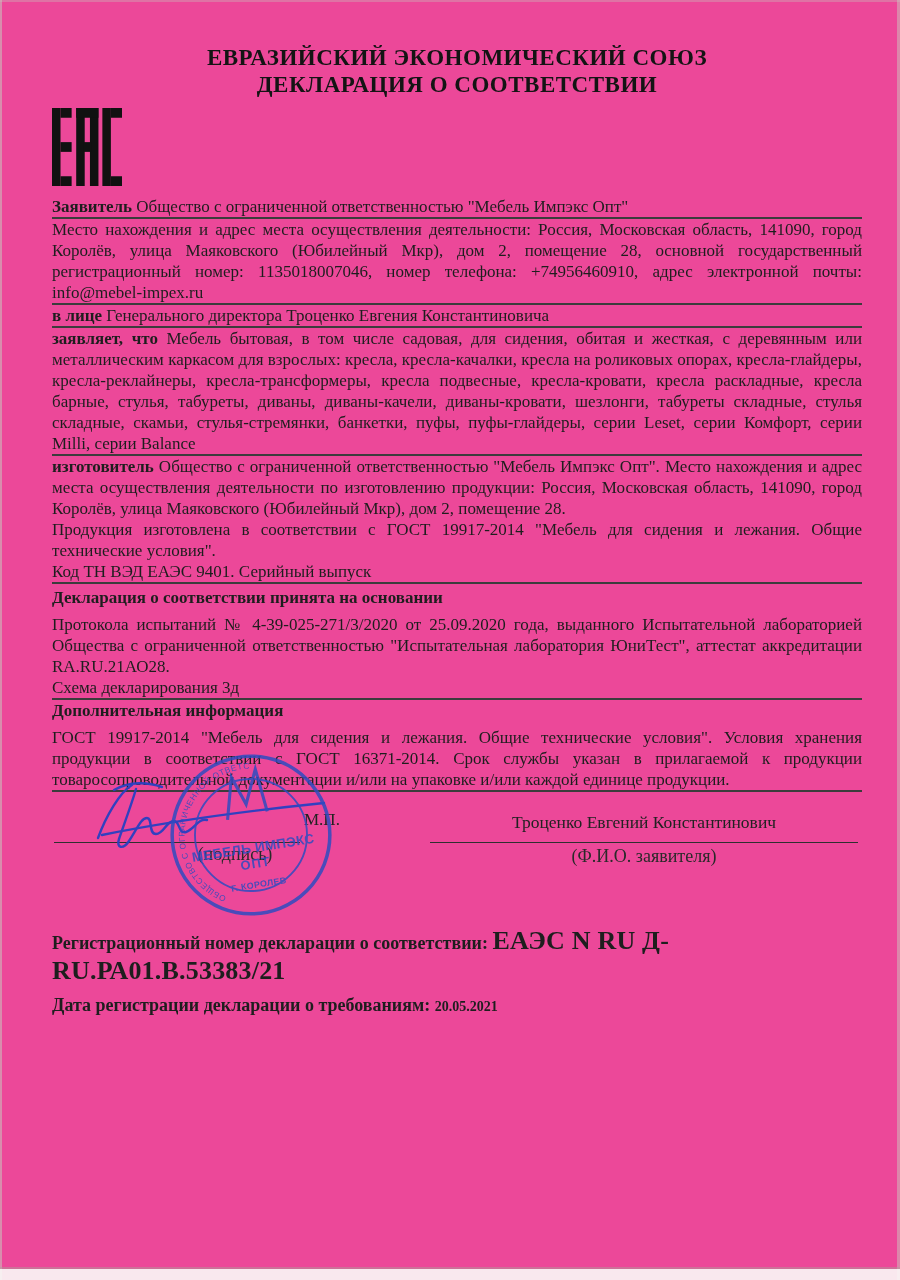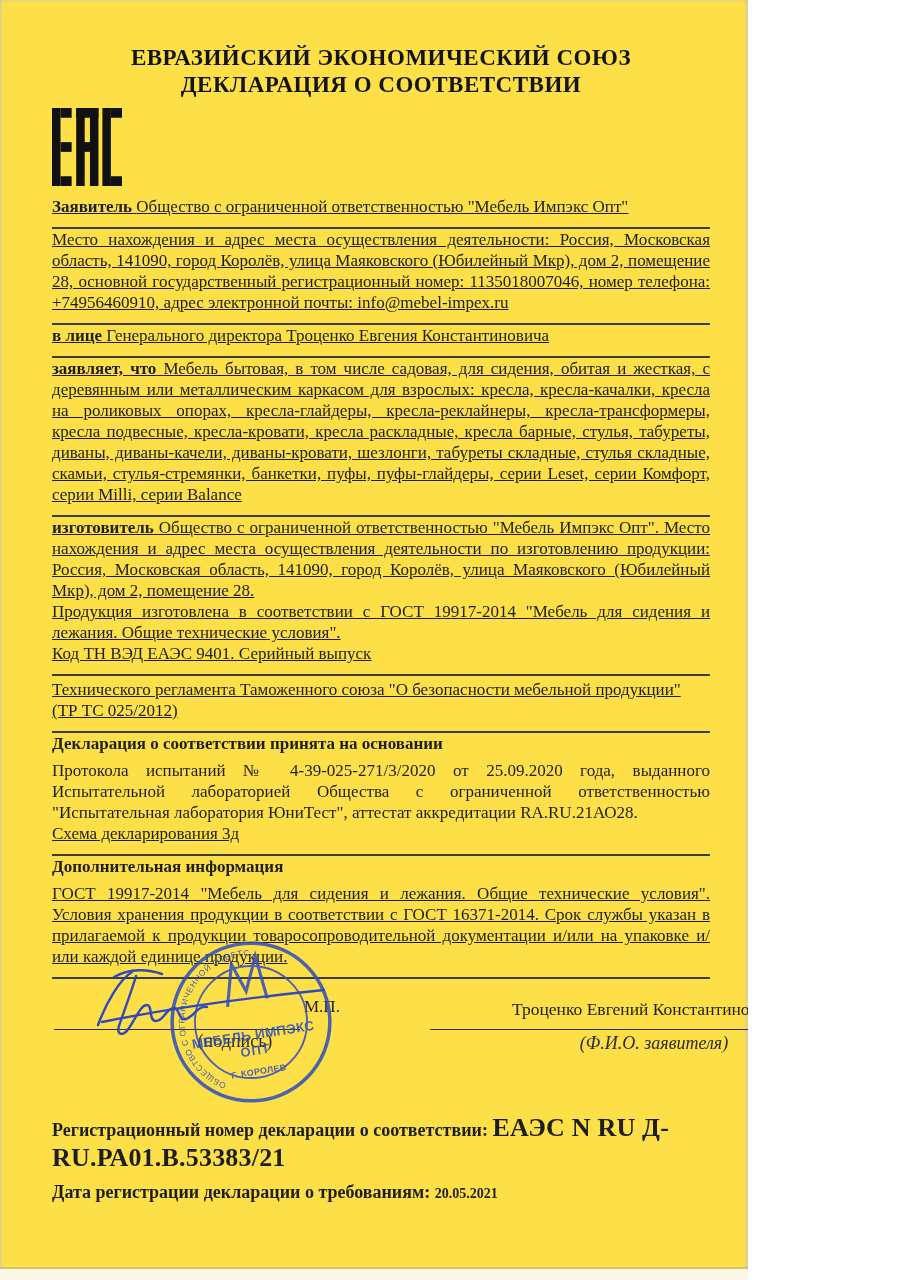--- a/index.html
+++ b/index.html
@@ -1,25 +1,25 @@
 <!DOCTYPE html>
 <html><head>
 <meta charset="utf-8">
 <style>
   html,body{margin:0;padding:0;}
   body{width:900px;font-family:"Liberation Serif","DejaVu Serif",serif;color:#1e1e1e;}
-  .page{position:relative;width:748px;height:1280px;background:#fde047;overflow:hidden;}
+  .page{position:relative;width:900px;height:1280px;background:#ec4899;overflow:hidden;}
   .content{position:relative;padding:0 38px 0 52px;}
   .titles{text-align:center;margin-top:44px;}
   .titles h1{margin:0;font-size:23px;line-height:27px;font-weight:bold;letter-spacing:.5px;color:#141414;}
   .logo-row{height:88px;margin-top:10px;}
   .eac{display:block;}
   p.para{margin:0;font-size:17px;line-height:21px;text-align:justify;}
   p.left{text-align:left;}
-  .rule{border-bottom:2px solid #3c3c3c;padding-bottom:10px;margin-bottom:3px;text-decoration:underline;}
+  .rule{border-bottom:2px solid #3c3c3c;padding-bottom:0;margin-bottom:3px;}
   b.lead{font-weight:bold;}
   .h-bold{font-weight:bold;margin:2px 0;}
   .gap-sm{height:6px;}
   .sig-area{position:relative;height:112px;margin-top:6px;}
   .sig-line{position:absolute;border-top:1.6px solid #2f2f2f;height:0;}
   .cap{position:absolute;font-size:18px;color:#2a2a2a;text-align:center;}
   .mp{position:absolute;font-size:17px;color:#222;}
   .fio{position:absolute;font-size:17.5px;text-align:center;color:#222;}
   .sig-svg{position:absolute;pointer-events:none;}
   .stamp{position:absolute;pointer-events:none;}
@@ -89,40 +89,39 @@
 
     <div class="rule">
       <p class="para">
         <b class="lead">изготовитель</b>
         <span>Общество с ограниченной ответственностью "Мебель Импэкс Опт". Место нахождения и адрес места осуществления деятельности по изготовлению продукции: Россия, Московская область, 141090, город Королёв, улица Маяковского (Юбилейный Мкр), дом 2, помещение 28.</span>
       </p>
       <p class="para">Продукция изготовлена в соответствии с ГОСТ 19917-2014 "Мебель для сидения и лежания. Общие технические условия".</p>
       <p class="para left">Код ТН ВЭД ЕАЭС 9401. Серийный выпуск</p>
     </div>
 
-    <p class="para left rule">Технического регламента Таможенного союза "О безопасности мебельной продукции" (ТР ТС 025/2012)</p>
 
     <p class="para left h-bold">Декларация о соответствии принята на основании</p>
     <div class="gap-sm"></div>
     <p class="para">Протокола испытаний № 4-39-025-271/3/2020 от 25.09.2020 года, выданного Испытательной лабораторией Общества с ограниченной ответственностью "Испытательная лаборатория ЮниТест", аттестат аккредитации RA.RU.21АО28.</p>
     <p class="para left rule">Схема декларирования 3д</p>
 
     <p class="para left h-bold">Дополнительная информация</p>
     <div class="gap-sm"></div>
     <p class="para rule">ГОСТ 19917-2014 "Мебель для сидения и лежания. Общие технические условия". Условия хранения продукции в соответствии с ГОСТ 16371-2014. Срок службы указан в прилагаемой к продукции товаросопроводительной документации и/или на упаковке и/или каждой единице продукции.</p>
 
 
     <div class="sig-area">
       <div class="sig-line" style="left:2px;top:44px;width:246px;"></div>
       <div class="cap" style="left:128px;top:46px;width:110px;">(подпись)</div>
       <div class="mp" style="left:252px;top:12px;">М.П.</div>
 
       <div class="sig-line" style="left:378px;top:44px;width:428px;"></div>
       <div class="fio" style="left:378px;top:14px;width:428px;">Троценко Евгений Константинович</div>
-      <div class="cap" style="left:388px;top:48px;width:428px;font-style:italic;">(Ф.И.О. заявителя)</div>
+      <div class="cap" style="left:378px;top:48px;width:428px;">(Ф.И.О. заявителя)</div>
 
       <svg class="sig-svg" style="left:24px;top:-26px;" width="270" height="90" viewBox="0 0 270 90">
         <g fill="none" stroke="#2940c2" stroke-width="2.4" stroke-linecap="round" opacity="0.95">
           <path d="M22,66 C30,44 44,20 56,13"></path>
           <path d="M38,18 C54,9 72,10 86,15"></path>
           <path d="M60,17 C55,34 47,55 43,67 C40,76 47,78 53,69 C61,57 65,46 71,46 C77,46 72,62 80,62 C88,62 90,49 98,49 C104,49 102,62 110,60 C119,57 122,46 131,48"></path>
           <path d="M26,63 C80,52 160,40 248,31"></path>
         </g>
       </svg>
 

